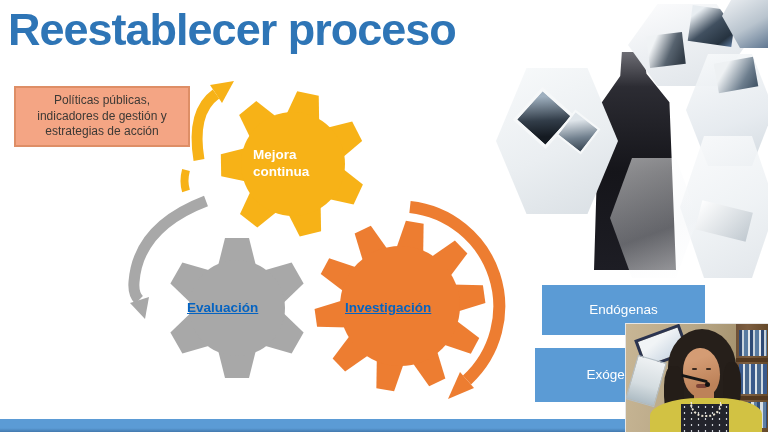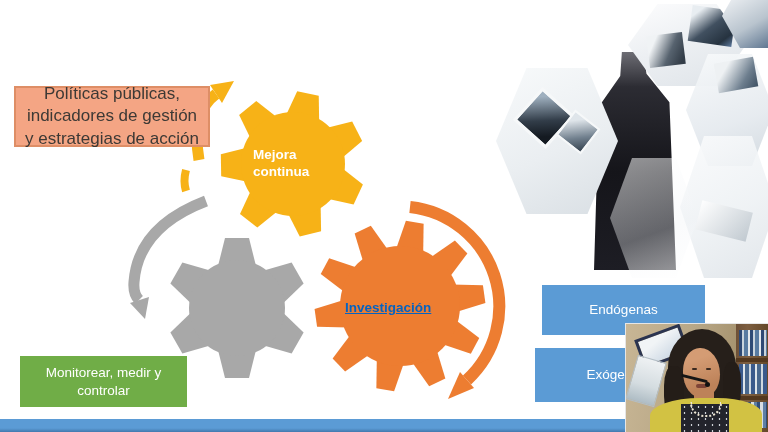--- a/index.html
+++ b/index.html
@@ -14,23 +14,23 @@
     position:absolute;left:8px;top:4px;width:560px;
     font-size:45px;font-weight:bold;letter-spacing:-1px;color:#2E75B6;line-height:1.15;
   }
 
   
   .slide-box{
     position:absolute;display:flex;align-items:center;justify-content:center;
     text-align:center;line-height:1.3;box-sizing:border-box;z-index:3;
   }
   .policy-box{
-    left:14px;top:86px;width:196px;height:61px;
+    left:14px;top:86px;width:176px;height:61px;
     background:#F4A584;border:2px solid #DE8E66;
-    color:#3D3935;font-size:17px;padding:2px 6px;
+    color:#3D3935;font-size:12px;padding:2px 6px;
   }
   .monitor-box{
     left:20px;top:356px;width:167px;height:51px;
     background:#70AD47;color:#ffffff;font-size:13.5px;padding:2px 14px;
   }
   .side-box{
     left:535px;width:163px;background:#5B9BD5;color:#ffffff;font-size:13.5px;
   }
   .endogenas-box{top:285px;height:50px;margin-left:7px;}
   .exogenas-box{top:348px;height:54px;}
@@ -66,20 +66,21 @@
     background:linear-gradient(100deg,#c8b695 0%,#b9a887 42%,#a6936f 72%,#8f7c5c 100%);
     border-left:1px solid #e6e6e6;border-top:1px solid #e6e6e6;
   }
   .cam div{position:absolute;}
 </style>
 </head>
 <body>
 
 <div class="stage">
 
+  <div class="title">Reestablecer proceso</div>
 
   <div class="hexwrap">
 
     <div class="abs" style="left:104px;top:52px;width:82px;height:218px;
          background:linear-gradient(180deg,#6d6d74 0%,#2c2c33 16%,#15151a 55%,#1d1d24 100%);
          clip-path:polygon(34% 0%,60% 0%,64% 10%,92% 23%,100% 100%,0% 100%,6% 25%,32% 11%);"></div>
 
     <div class="hex" style="left:138px;top:4px;width:118px;height:82px;
          background:linear-gradient(160deg,#fdfdfe 0%,#edf0f3 45%,#dee3e8 100%);">
       <div class="ph" style="left:62px;top:4px;width:44px;height:36px;transform:rotate(8deg);
@@ -163,24 +164,24 @@
       <polygon points="222,103 210,85 234,81" fill="#F7B217"></polygon>
     </g>
 
     <g>
       <path d="M206,201 Q138,227 134,282 Q133,294 139,300" fill="none" stroke="#A8A8A8" stroke-width="11"></path>
       <polygon points="130,303 149,297 145,319" fill="#A8A8A8"></polygon>
     </g>
   </svg>
 
   <div class="gear-label white" style="left:253px;top:147px;width:80px;">Mejora continua</div>
+  <div class="gear-label link" style="left:187px;top:300px;width:100px;">Evaluación</div>
   <div class="gear-label link" style="left:345px;top:300px;width:110px;">Investigación</div>
 
   <div class="slide-box policy-box">Políticas públicas, indicadores de gestión y estrategias de acción</div>
-  <div class="slide-box monitor-box">Monitorear, medir y controlar</div>
   <div class="slide-box side-box endogenas-box">Endógenas</div>
   <div class="slide-box side-box exogenas-box">Exógenas</div>
 
   <div class="bottom-bar"></div>
 
   <div class="cam">
 
     <div style="right:0;top:0;width:33px;height:109px;
          background:linear-gradient(90deg,#6e5137 0%,#7d5e40 35%,#644828 100%);"></div>
     <div style="right:2px;top:6px;width:28px;height:26px;

